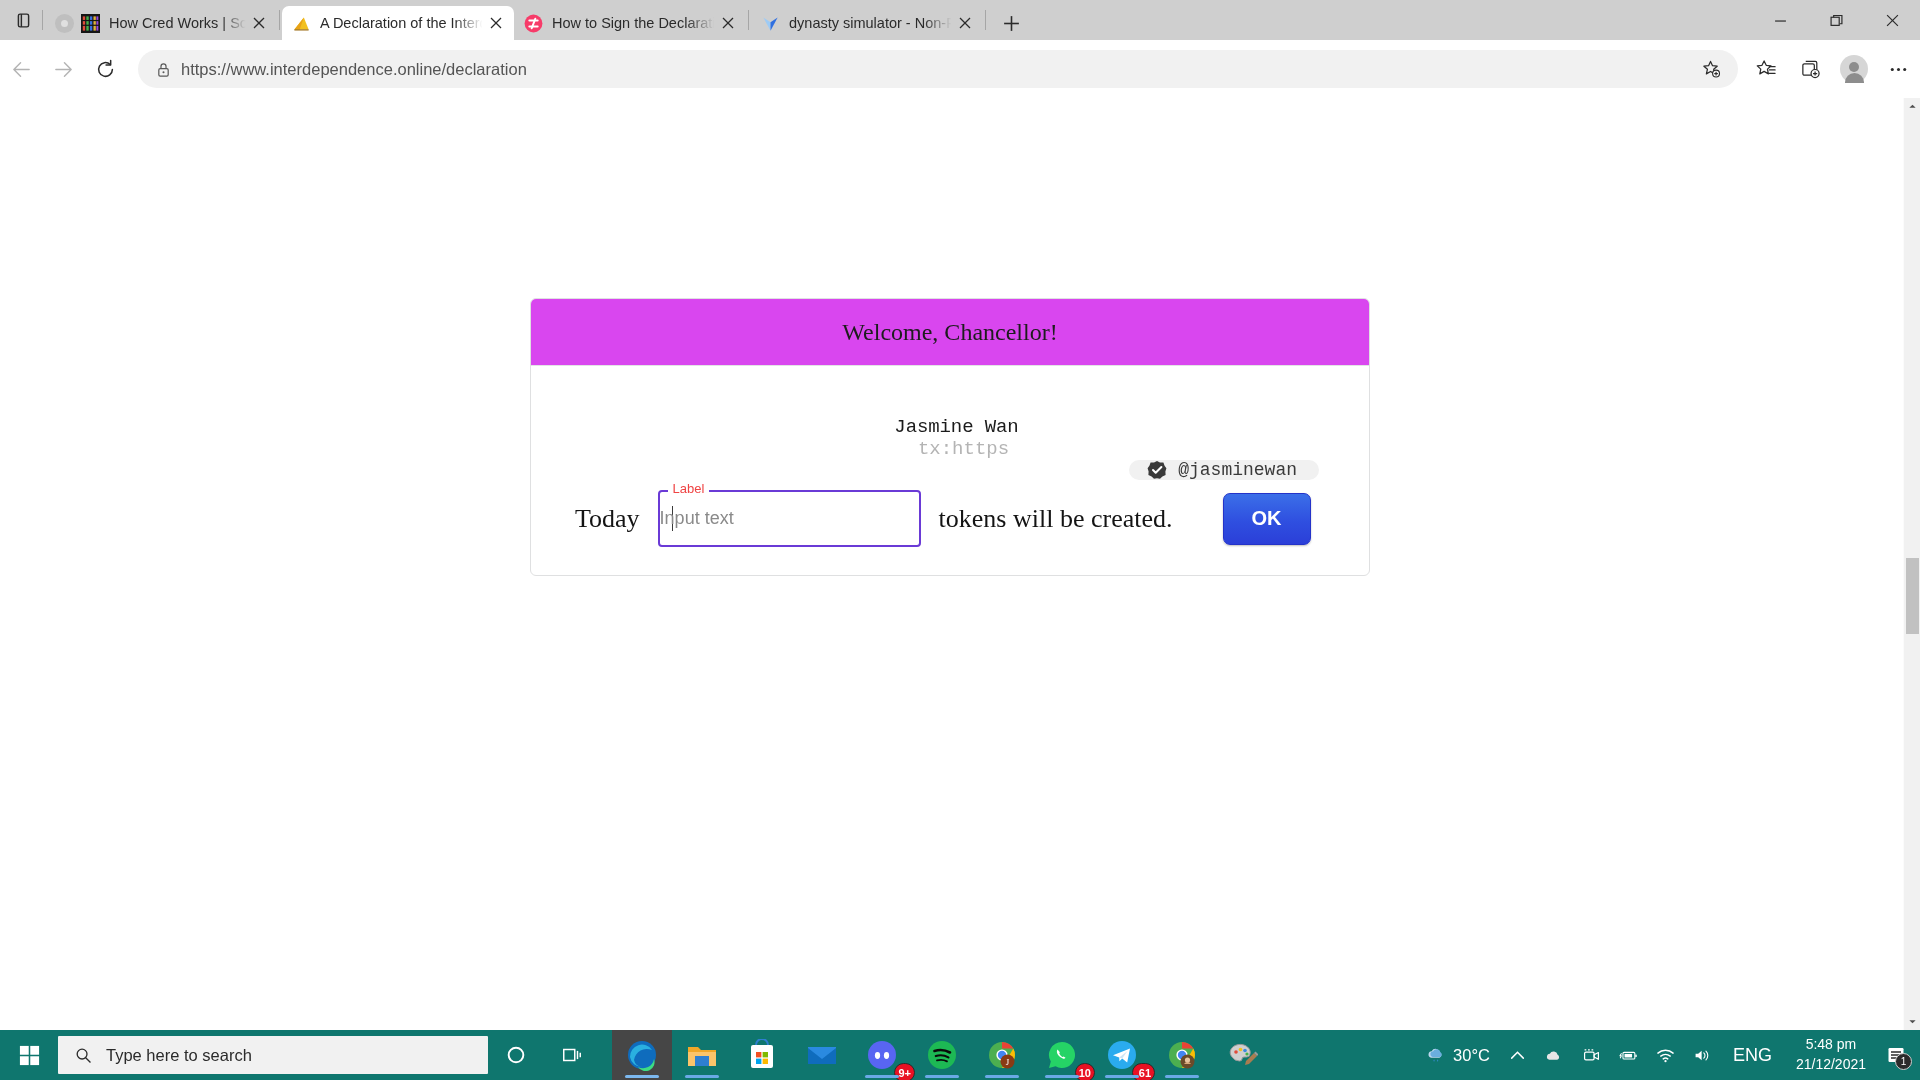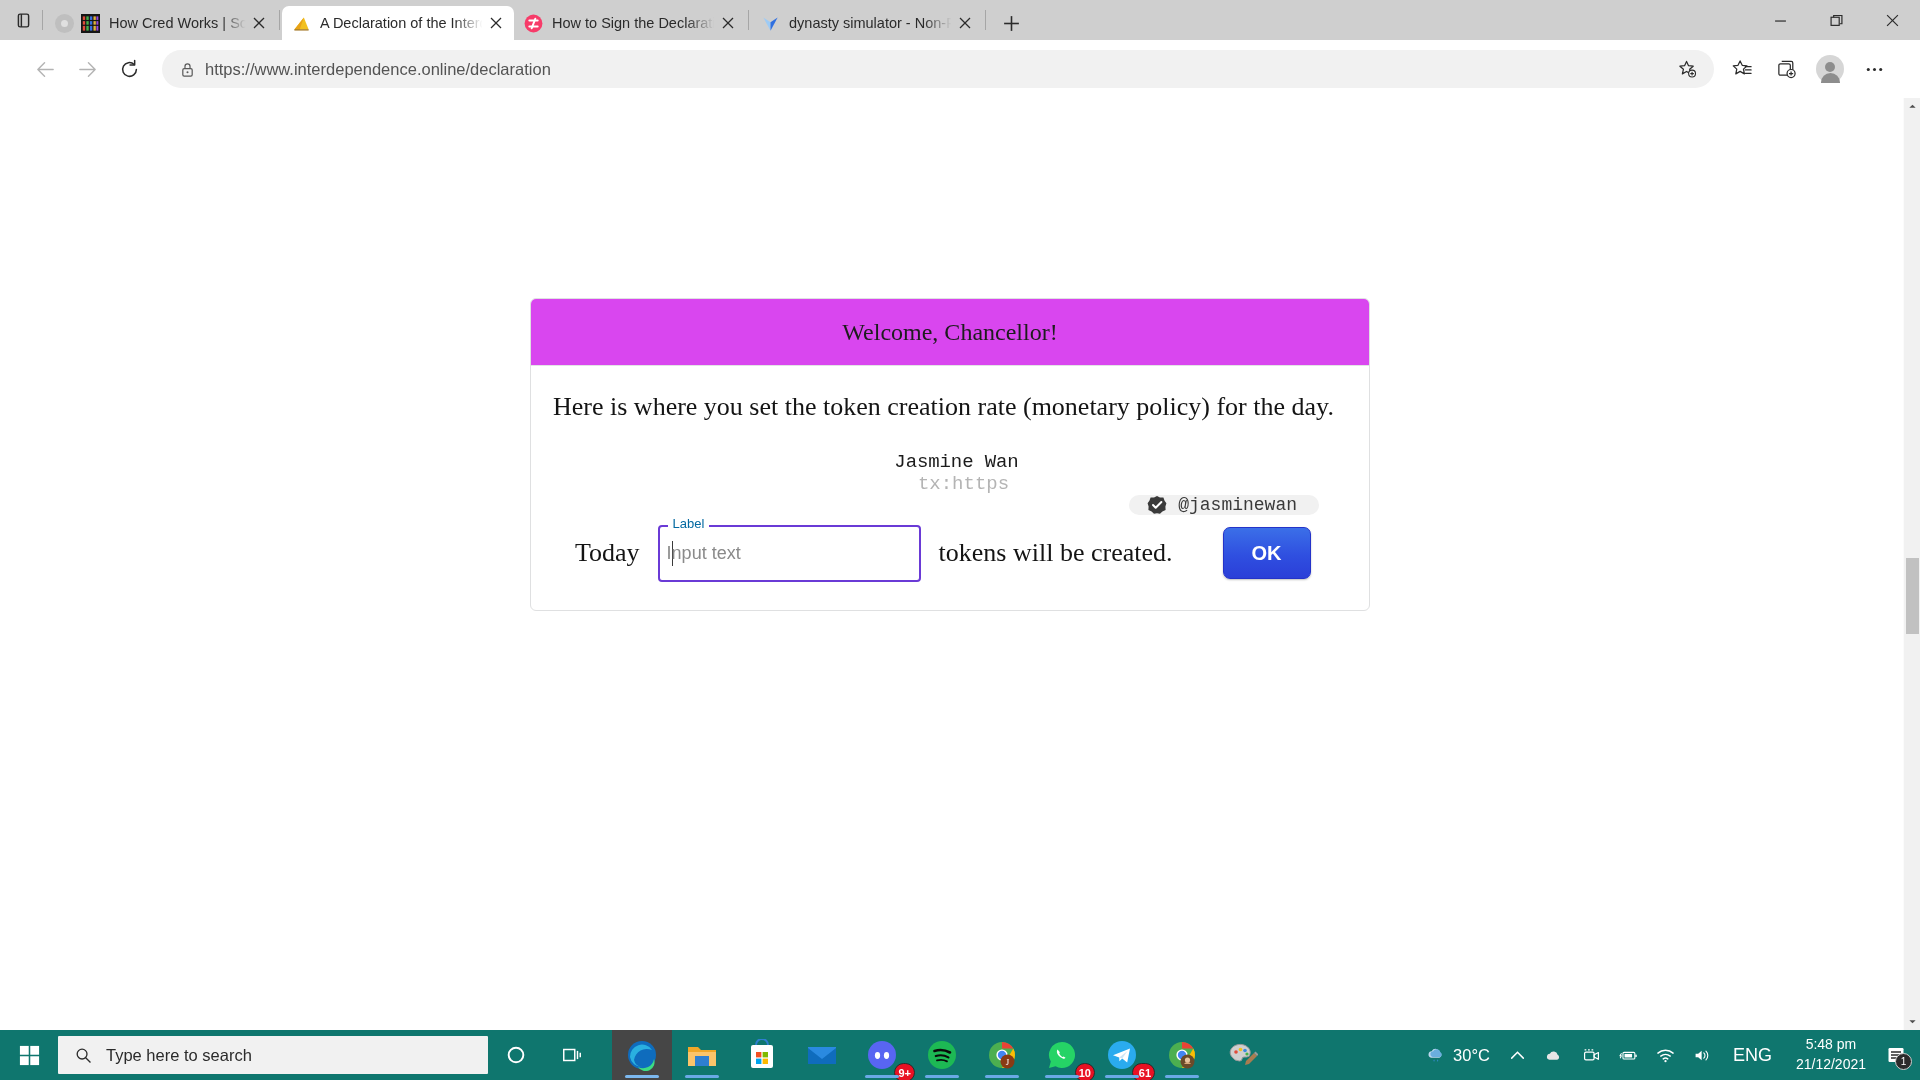--- a/index.html
+++ b/index.html
@@ -63,21 +63,21 @@
     display: flex; align-items: center; justify-content: center;
   }
   .newtab svg { width: 19px; height: 19px; }
 
   .winctl { position: absolute; right: 0; top: 0; height: 40px; display: flex; }
   .winctl div { width: 56px; height: 40px; display: flex; align-items: center; justify-content: center; }
   .winctl svg { width: 13px; height: 13px; }
 
   .toolbar {
     height: 58px; background: #ffffff;
-    display: flex; align-items: center; padding: 0 24px;
+    display: flex; align-items: center; padding: 0 0;
   }
   .nav-btn { width: 42px; height: 42px; display: flex; align-items: center; justify-content: center; flex:0 0 auto;}
   .nav-btn svg { width: 21px; height: 21px; }
   .nav-btn.disabled { opacity: .38; }
 
   .omnibox {
     flex: 1 1 auto; height: 38px; margin: 0 6px 0 12px;
     background: #f1f1f1; border-radius: 19px;
     display: flex; align-items: center; padding: 0 12px;
   }
@@ -187,26 +187,26 @@
   }
   .mui-outline {
     position: absolute; inset: 0;
     border: 2px solid #6a3ad6; border-radius: 4px;
     pointer-events: none;
   }
   .mui-notch {
     position: absolute; top: -9px; left: 10px;
     background: #ffffff; padding: 0 5px;
     font-family: "Liberation Sans", sans-serif;
-    font-size: 13px; color: #0369a1; line-height: 16px;
+    font-size: 13px; color: #ef4444; line-height: 16px;
   }
   .mui-input {
     position: absolute; inset: 0;
     border: none; outline: none; background: transparent;
-    padding: 0 9px; font-size: 18px;
+    padding: 0 2px; font-size: 18px;
     font-family: "Liberation Sans", sans-serif;
     color: #701a75;
   }
   .mui-input::placeholder { color: #8a8a8a; opacity: 1; }
   .mui-caret {
     position: absolute; left: 14px; top: 16px; width: 1.5px; height: 25px;
     background: #3a3a3a;
   }
 
   .ok-btn {
@@ -462,21 +462,20 @@
     </div>
   </div>
 
   <div class="viewport">
 
     <div class="modal">
       <div class="modal-header">
         <div class="modal-title">Welcome, Chancellor!</div>
       </div>
       <div class="modal-body">
-        <div class="modal-lead">Here is where you set the token creation rate (monetary policy) for the day.</div>
 
         <div class="user-row">
           <span class="user-name">Jasmine Wan</span>
           <span class="name-caret"></span>
           <span class="user-tx">tx:https</span>
           <div class="handle-pill">
             <span class="verified-badge">
               <svg viewBox="0 0 20 20" width="20" height="20">
                 <path d="M10 1 L13 2.6 L16.4 2.6 L17.6 5.8 L19.4 8.2 L18.4 11.6 L18.6 15 L15.4 16.4 L13 18.8 L10 18.2 L7 18.8 L4.6 16.4 L1.4 15 L1.6 11.6 L0.6 8.2 L2.4 5.8 L3.6 2.6 L7 2.6 Z" fill="#3a3a3a"></path>
                 <path d="M6 10 l2.7 2.8 L14.4 7" fill="none" stroke="#ffffff" stroke-width="2" stroke-linecap="round" stroke-linejoin="round"></path>

